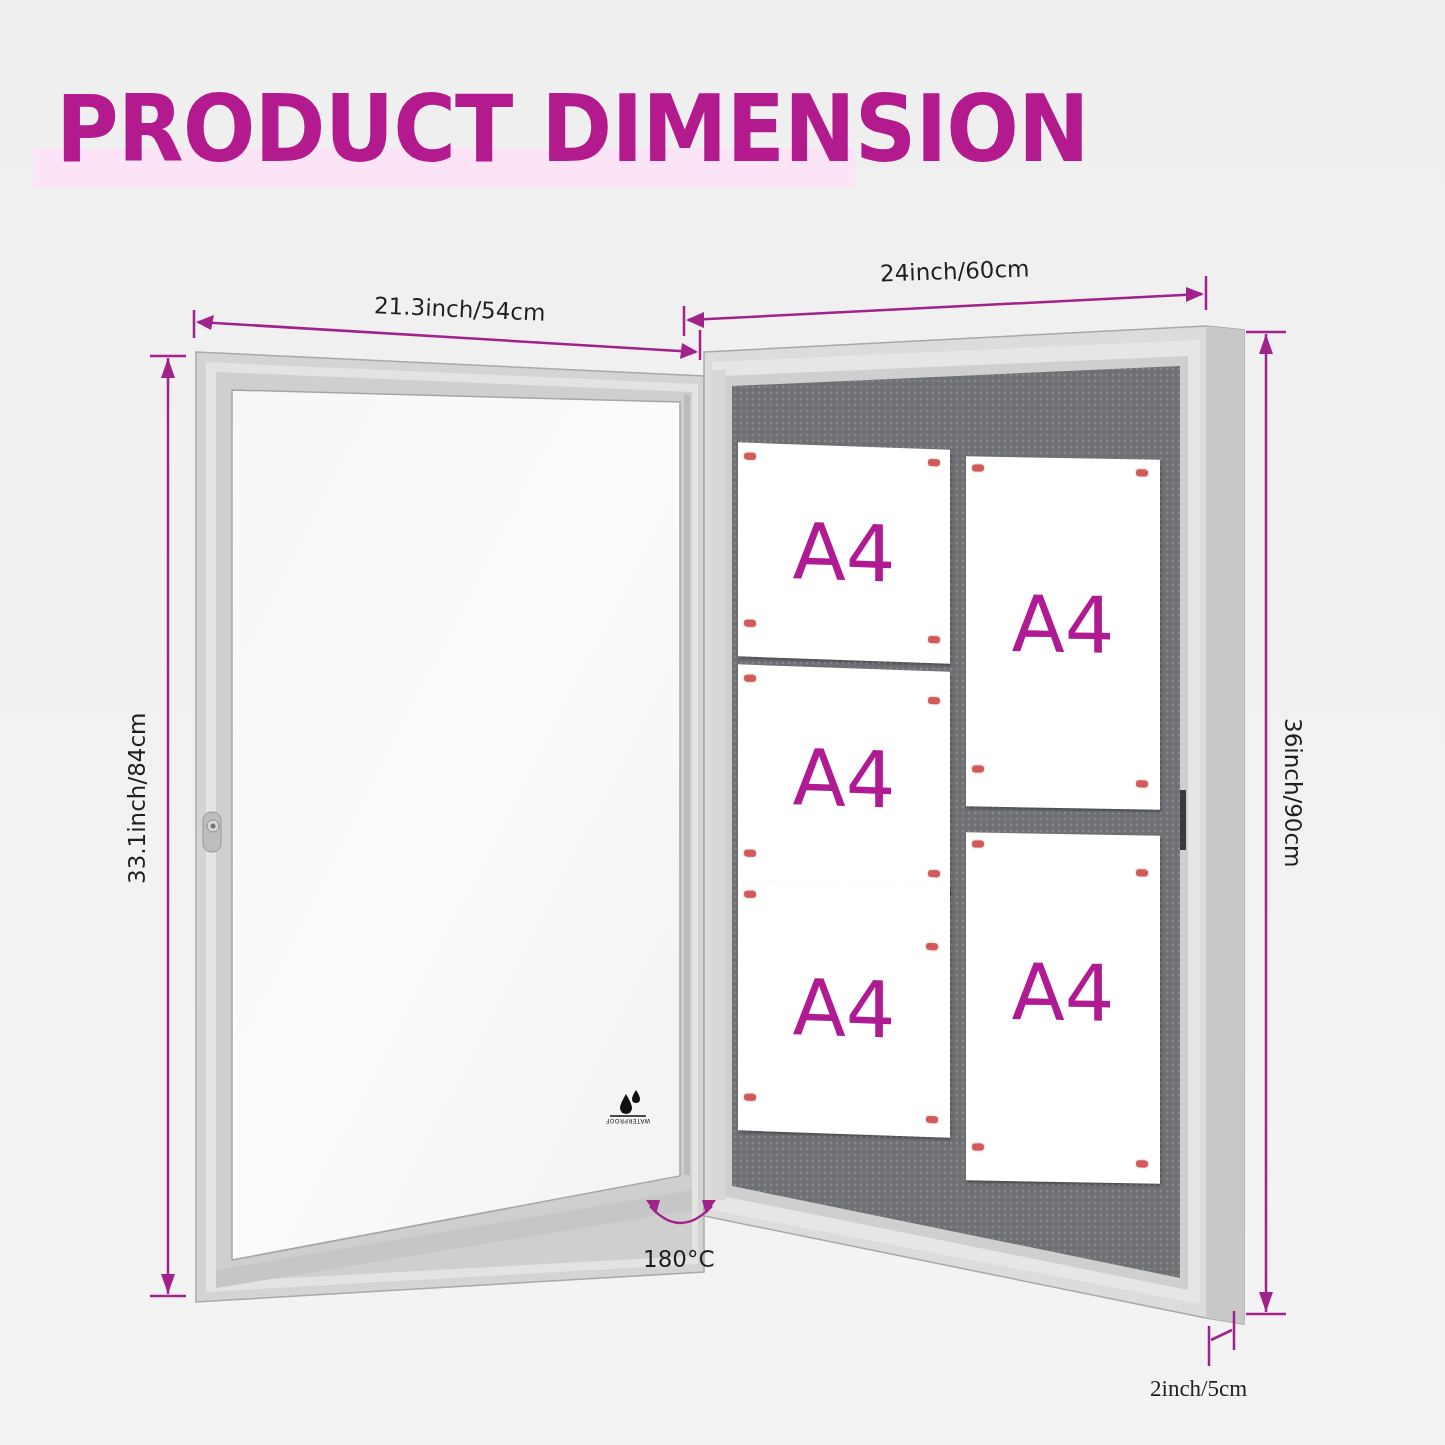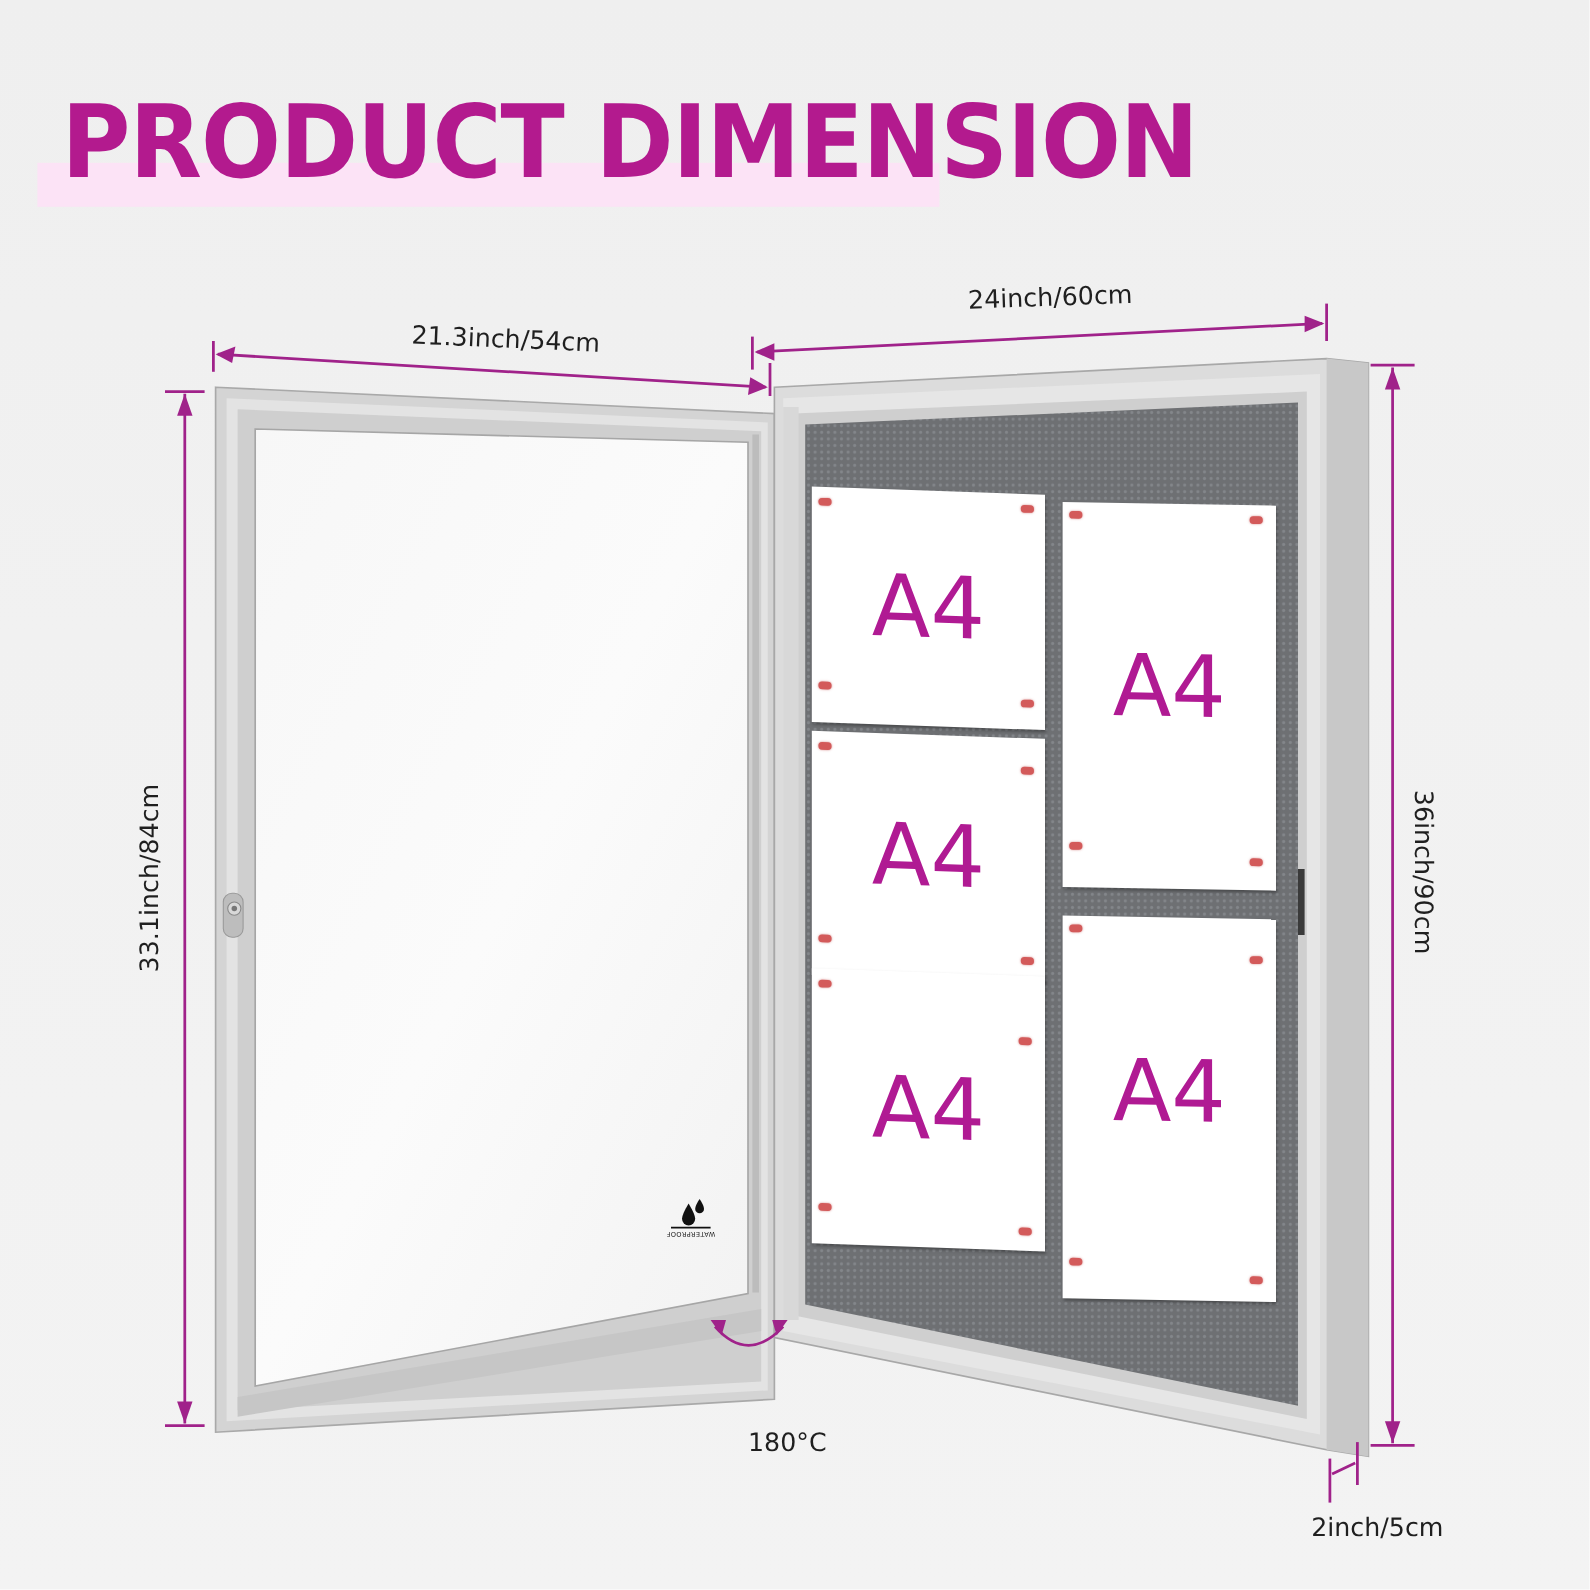--- a/index.html
+++ b/index.html
@@ -158,14 +158,14 @@
     <path d="M32,2 Q28,8 28,11 A4,4 0 0 0 36,11 Q36,8 32,2Z" fill="#111"></path>
     <line x1="6" y1="28" x2="42" y2="28" stroke="#111" stroke-width="1.5"></line>
   </svg>
   <div class="wp-text">WATERPROOF</div>
 </div>
 
 <div class="dim-label" style="left:374px;top:296px;transform:rotate(2.5deg);">21.3inch/54cm</div>
 <div class="dim-label" style="left:880px;top:258px;transform:rotate(-2deg);">24inch/60cm</div>
 <div class="dim-label vlabel" style="left:124px;top:884px;transform:rotate(-90deg);">33.1inch/84cm</div>
 <div class="dim-label vlabel" style="left:1306px;top:718px;transform:rotate(90deg);">36inch/90cm</div>
-<div class="dim-label" style="left:1192px;top:1376px;">2inch/5cm</div>
-<div class="dim-label" style="left:643px;top:1299px;margin-left:37px;">180°C</div>
+<div class="dim-label" style="left:1150px;top:1376px;font-family:Liberation Serif, serif;">2inch/5cm</div>
+<div class="dim-label" style="left:643px;top:1246px;">180°C</div>
 
 </body></html>

